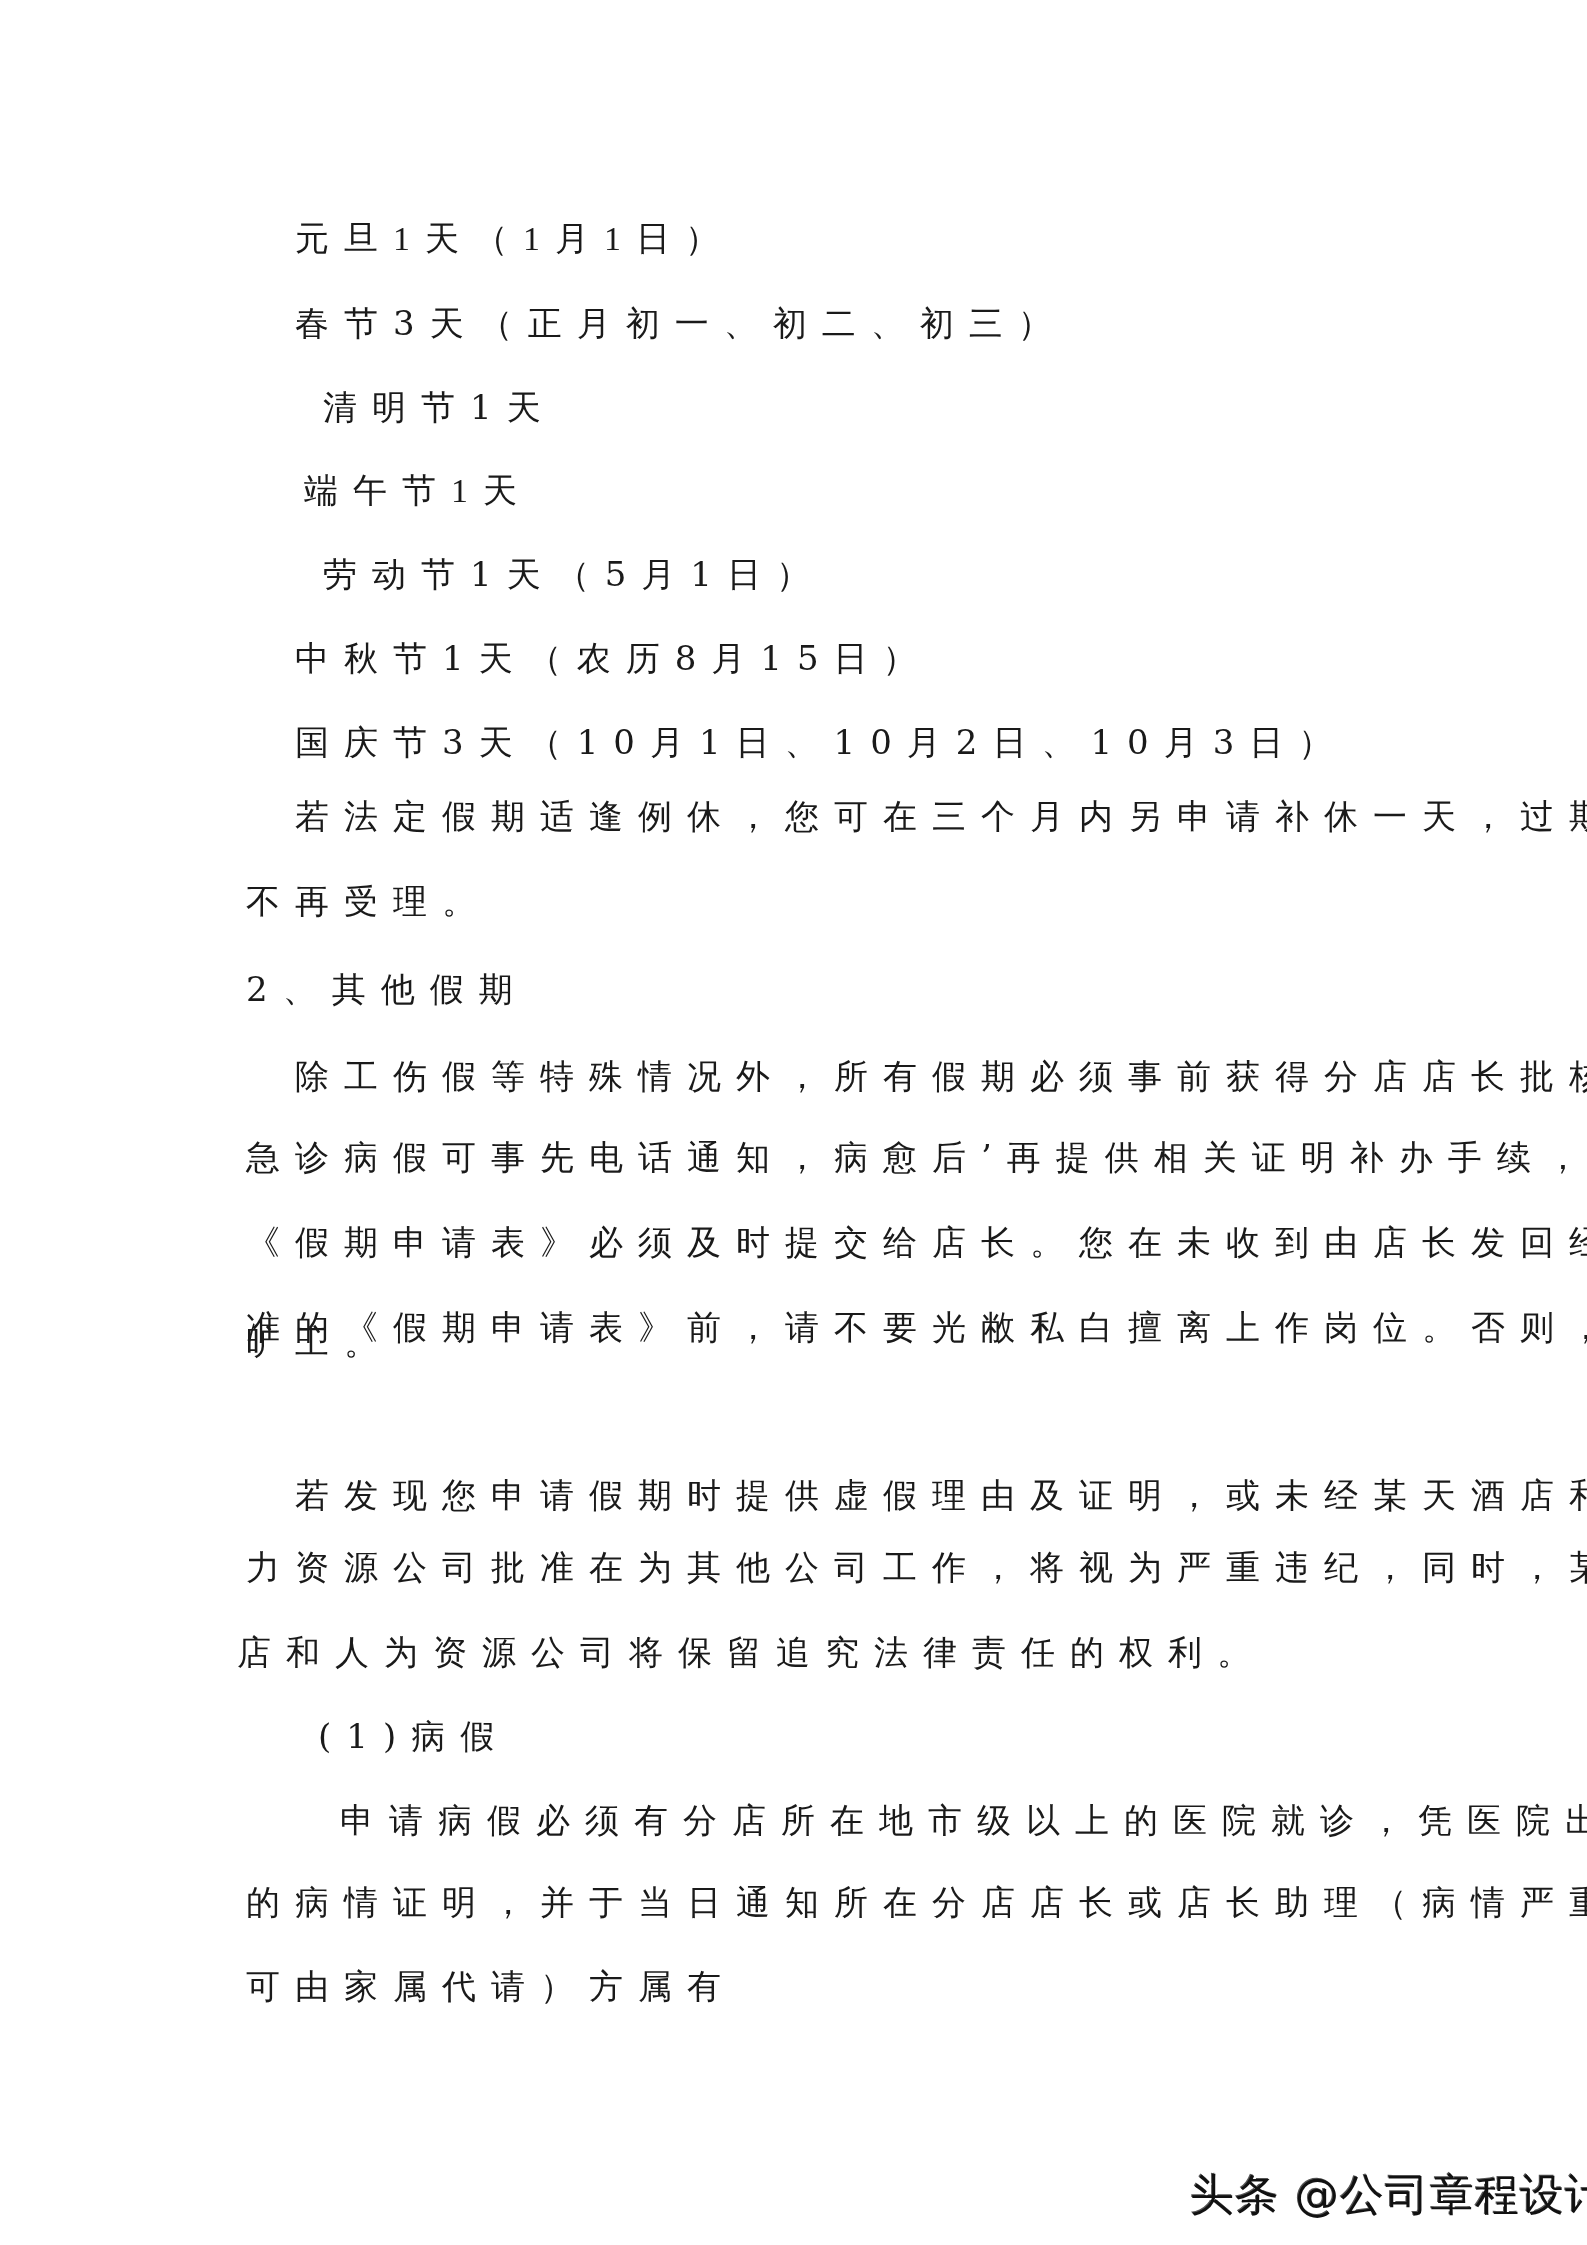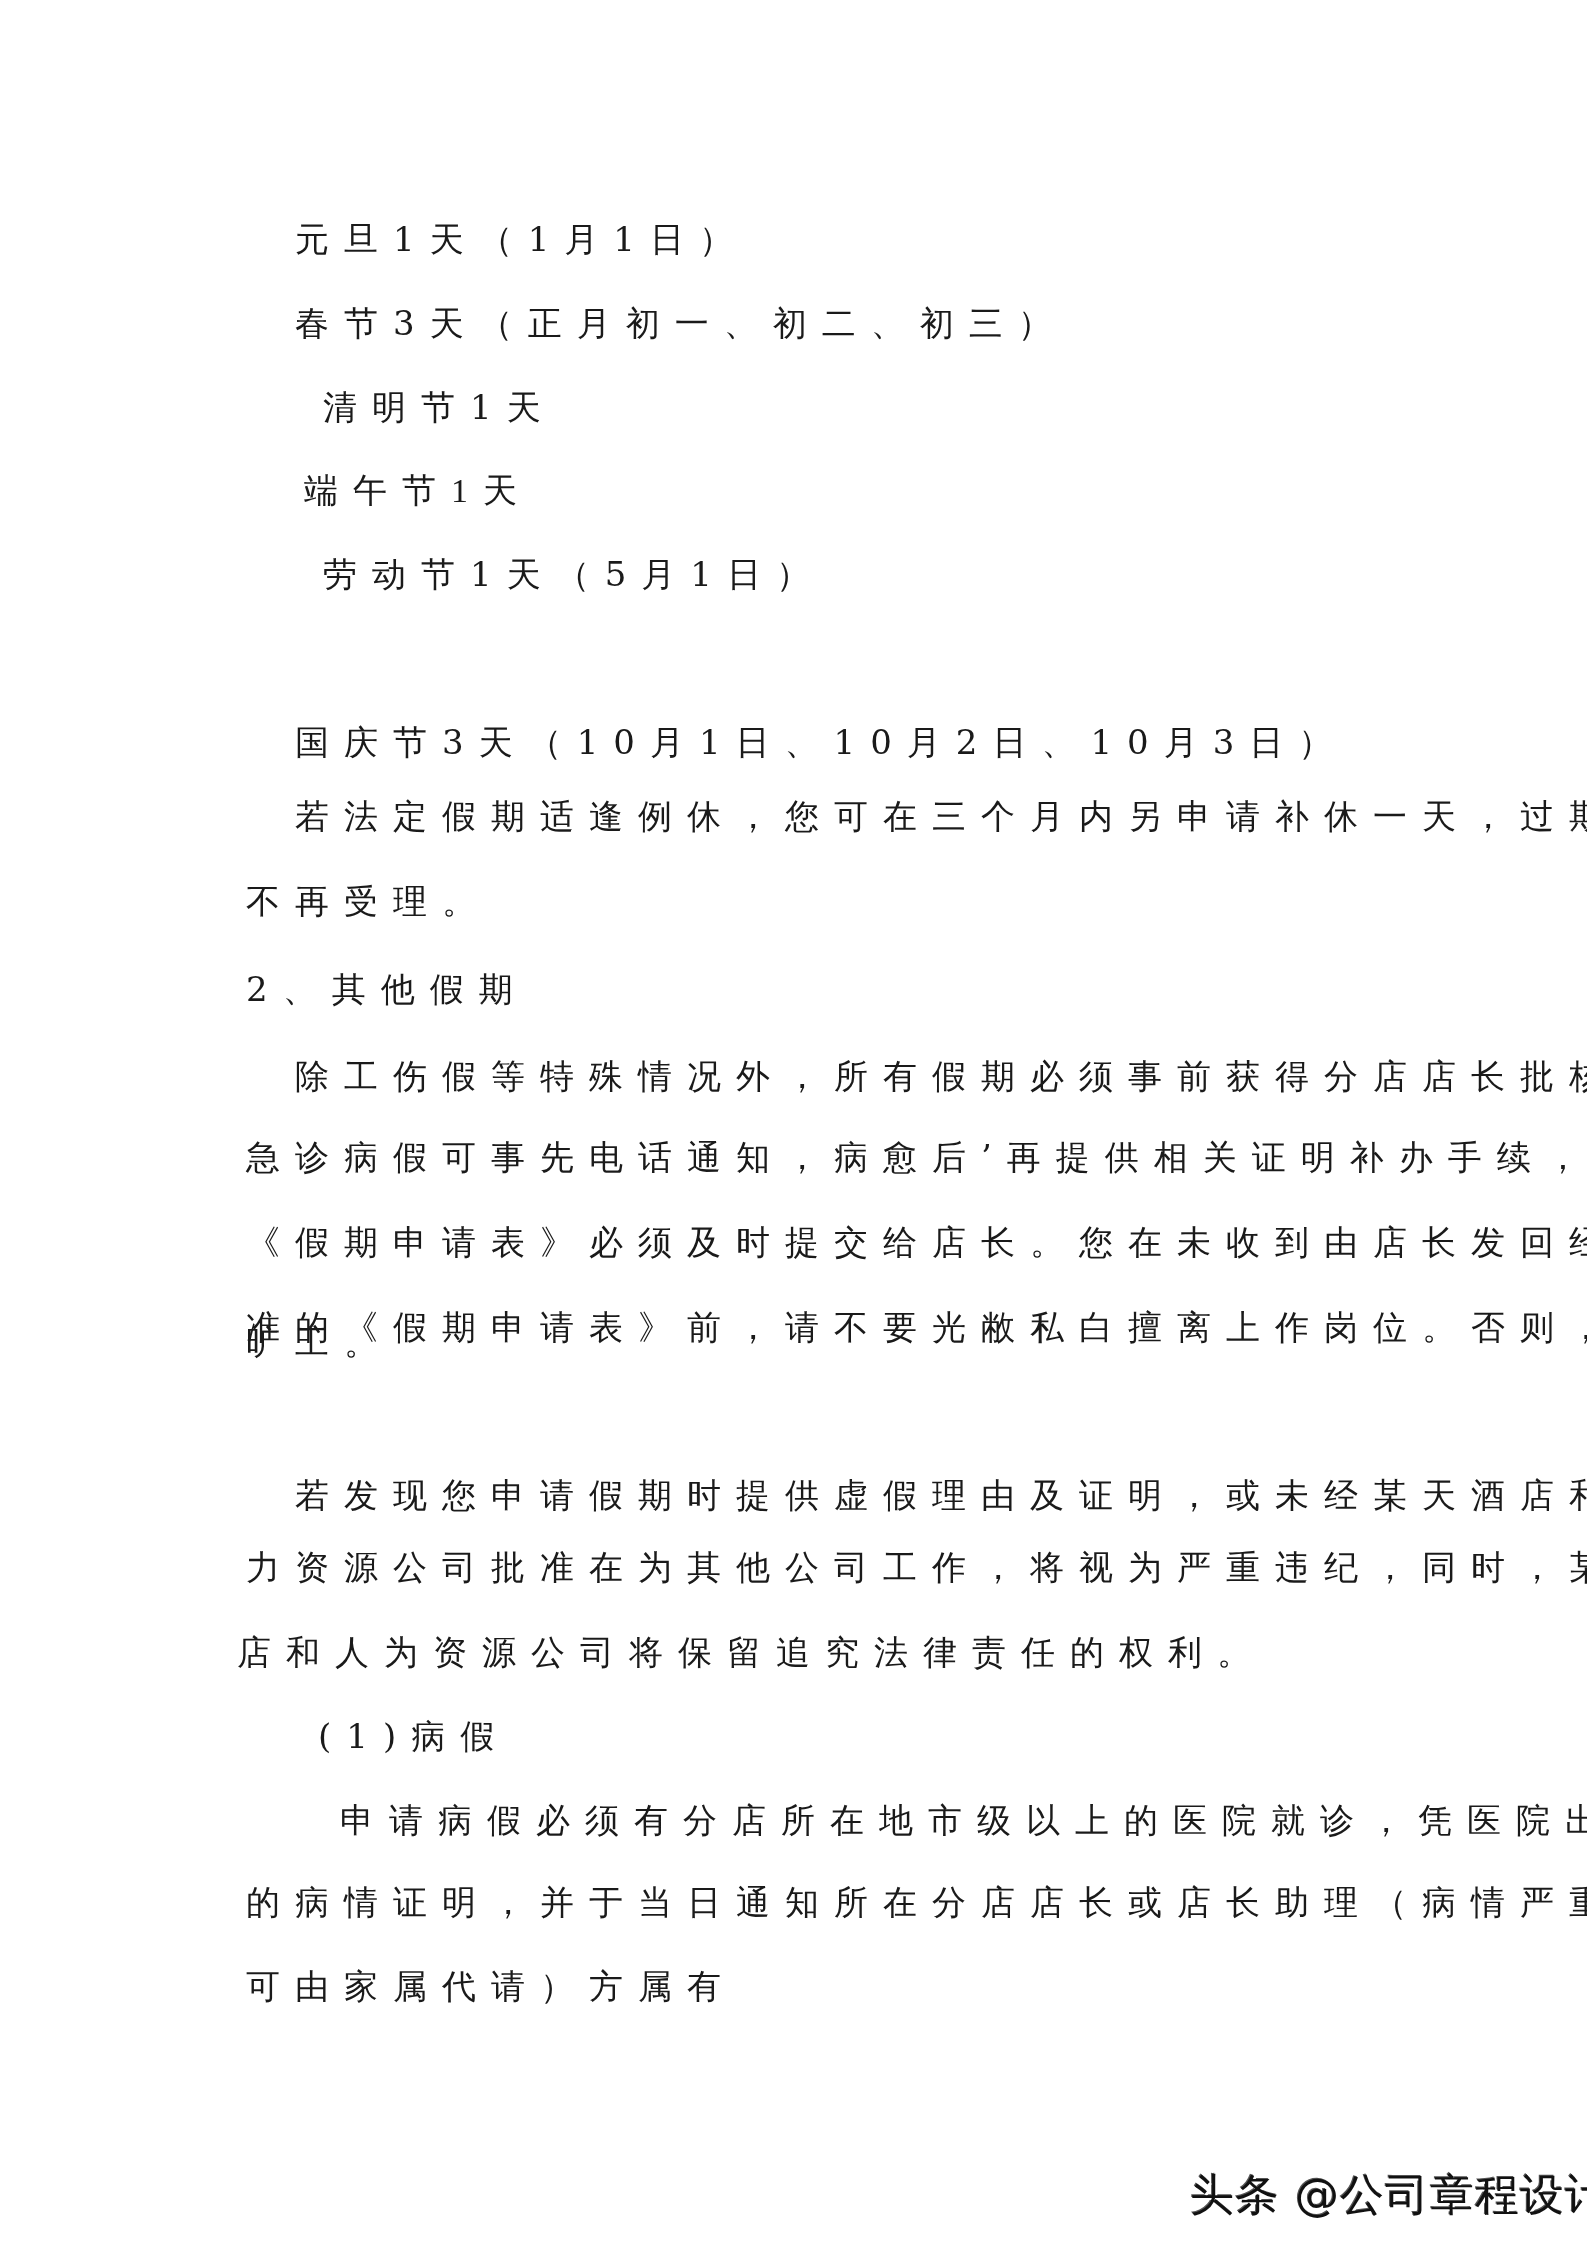--- a/index.html
+++ b/index.html
@@ -27,25 +27,26 @@
     color: #111111;
     white-space: nowrap;
     text-shadow: 2px 2px 0 #ffffff, -1px -1px 0 #555555;
     letter-spacing: 1px;
   }
 </style>
 </head>
 <body>
 
 <div class="page">
-  <div class="line" style="left:295px;top:209px;">元旦1天（1月1日）</div>
+  <div class="line" style="left:295px;top:209px;font-family:Liberation Serif, serif;">元旦1天（1月1日）</div>
   <div class="line" style="left:295px;top:293px;">春节3天（正月初一、初二、初三）</div>
   <div class="line" style="left:295px;top:377px;margin-left:28px;">清明节1天</div>
   <div class="line" style="left:304px;top:461px;font-family:Liberation Serif, serif;">端午节1天</div>
   <div class="line" style="left:295px;top:544px;margin-left:28px;">劳动节1天（5月1日）</div>
+  <div class="line" style="left:295px;top:628px;">中秋节1天（农历8月15日）</div>
   <div class="line" style="left:295px;top:712px;">国庆节3天（10月1日、10月2日、10月3日）</div>
   <div class="line" style="left:295px;top:786px;">若法定假期适逢例休，您可在三个月内另申请补休一天，过期将</div>
   <div class="line" style="left:246px;top:871px;">不再受理。</div>
   <div class="line" style="left:246px;top:959px;">2、其他假期</div>
   <div class="line" style="left:295px;top:1046px;">除工伤假等特殊情况外，所有假期必须事前获得分店店长批核。</div>
   <div class="line" style="left:246px;top:1127px;">急诊病假可事先电话通知，病愈后’再提供相关证明补办手续，所有</div>
   <div class="line" style="left:246px;top:1212px;">《假期申请表》必须及时提交给店长。您在未收到由店长发回经过批</div>
   <div class="line" style="left:246px;top:1297px;">准的《假期申请表》前，请不要光敝私白擅离上作岗位。否则，视为</div>
   <div class="line" style="left:246px;top:1312px;">旷工。</div>
   <div class="line" style="left:295px;top:1465px;">若发现您申请假期时提供虚假理由及证明，或未经某天酒店和人</div>

